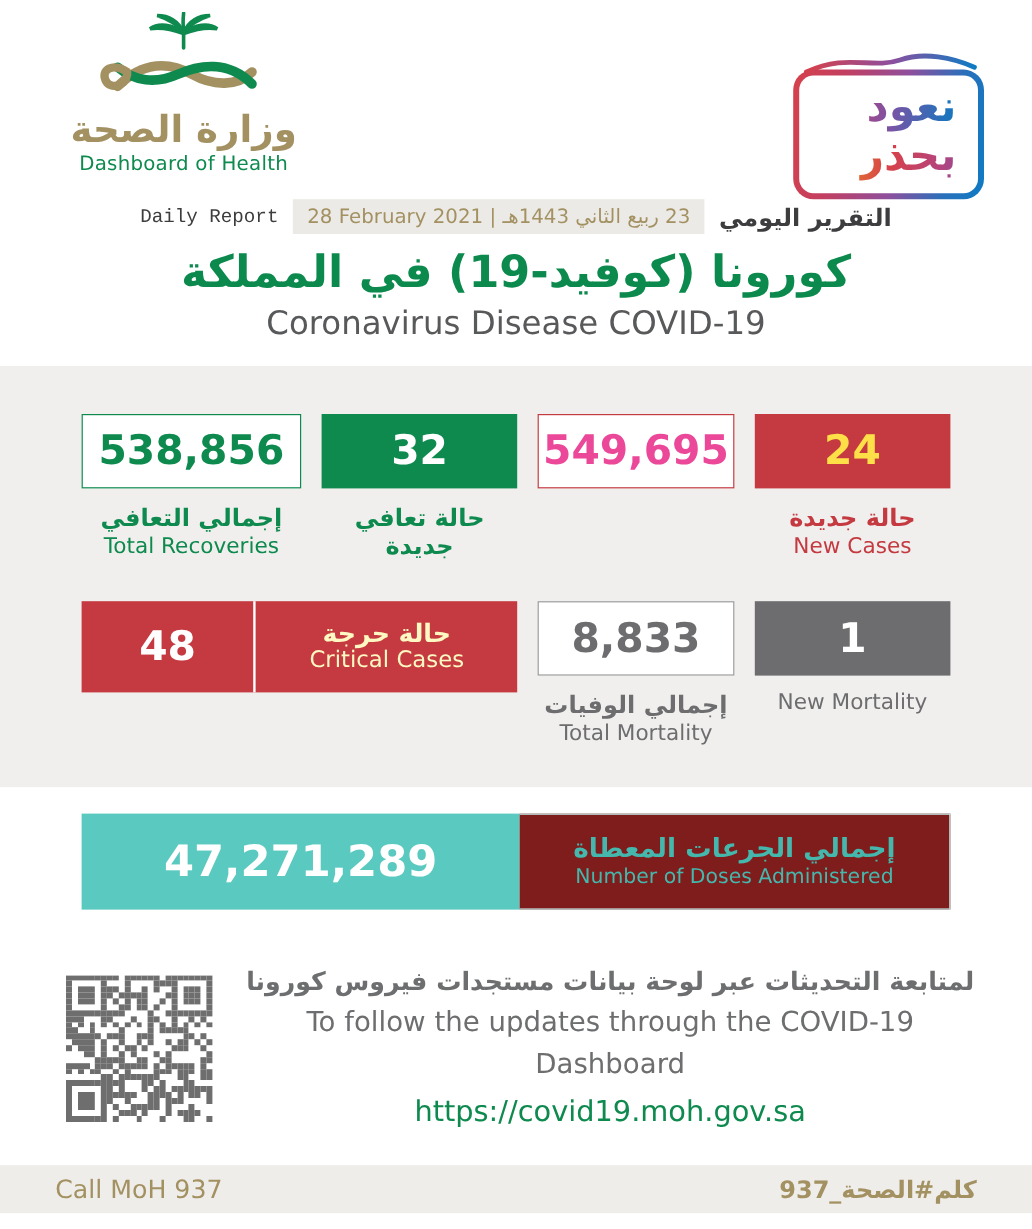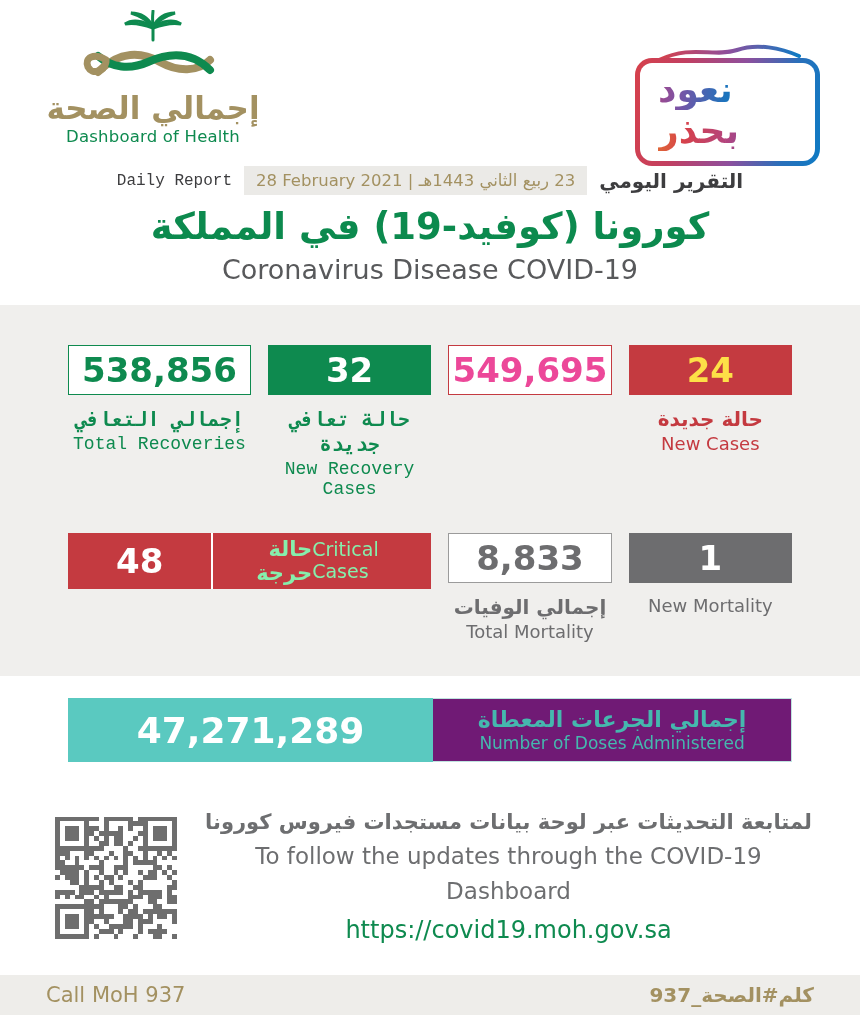--- a/index.html
+++ b/index.html
@@ -7,21 +7,21 @@
     font-family:"DejaVu Sans","Liberation Sans",sans-serif; }
   .page { width:860px; height:1024px; position:relative; background:#fff; }
 
   
   .header { position:relative; height:160px; }
   .logo-block { position:absolute; left:38px; top:10px; width:230px; text-align:center; }
   .logo-art { display:block; margin:0 auto; }
   .logo-ar { color:#a39161; font-size:31px; font-weight:bold; line-height:1.05; margin-top:-6px; }
   .logo-en { color:#0e8a4f; font-size:16.5px; margin-top:2px; letter-spacing:.2px; }
 
-  .badge-wrap { position:absolute; right:40px; top:42px; width:185px; text-align:left; }
+  .badge-wrap { position:absolute; right:40px; top:42px; width:159px; text-align:right; }
   .swoosh { display:block; margin:0 auto -8px auto; }
   .badge { background:linear-gradient(100deg,#d6414b 0%,#c23f61 25%,#8e4f9d 55%,#2b6fba 80%,#0d7bc4 100%);
     border-radius:17px; padding:5px; display:inline-block; }
   .badge-inner { background:#fff; border-radius:12px; padding:6px 18px 10px 18px; }
   .badge-text { font-size:36px; font-weight:bold; direction:rtl;
     background:linear-gradient(95deg,#e06a35 0%,#d6414b 18%,#b2447f 45%,#7b53a5 65%,#1b74bd 95%);
     -webkit-background-clip:text; background-clip:text; color:transparent; }
 
   
   .report-line { display:flex; justify-content:center; align-items:center; gap:12px; margin-top:6px; }
@@ -30,46 +30,46 @@
   .report-ar { color:#3d3d3f; font-size:20px; font-weight:bold; }
 
   
   .title-ar { text-align:center; color:#0c8a4e; font-size:37px; font-weight:bold; margin-top:10px; direction:rtl; }
   .title-en { text-align:center; color:#58595b; font-size:27px; margin:6px 0 20px 0; }
 
   
   .stats-panel { background:#f0efed; padding:40px 68px 34px 68px; }
   .cards-row { display:grid; grid-template-columns:1.12fr 1fr 1fr 1fr; column-gap:17px; }
   .cards-row + .cards-row { margin-top:34px; }
-  .stat-box { height:50px; display:flex; align-items:center; justify-content:center;
+  .stat-box { height:62px; display:flex; align-items:center; justify-content:center;
     font-size:34px; font-weight:bold; }
   .outline-green { background:#fff; border:1px solid #0e8a4f; color:#0e8a4f; }
   .fill-green   { background:#0e8a4f; color:#fff; }
   .outline-red  { background:#fff; border:1px solid #c43a40; color:#ec4899; }
   .fill-red     { background:#c43a40; color:#fde047; }
   .outline-gray { background:#fff; border:1px solid #9b9b9b; color:#6d6d6f; }
   .fill-gray    { background:#6d6d6f; color:#fff; }
   .stat-label { text-align:center; margin-top:12px; }
   .stat-label .ar { font-size:20px; font-weight:bold; direction:rtl; }
   .stat-label .en { font-size:18px; margin-top:2px; }
-  .lbl-green { color:#0e8a4f;font-family:Liberation Mono, monospace; } .lbl-red { color:#c43a40; } .lbl-gray { color:#6d6d6f; }
-
-  .critical-bar { grid-column:1 / span 2; background:#c43a40; height:56px; display:flex; align-items:stretch; }
+  .lbl-green { color:#0e8a4f; } .lbl-red { color:#c43a40; } .lbl-gray { color:#6d6d6f; }
+
+  .critical-bar { grid-column:1 / span 2; background:#c43a40; height:76px; display:flex; align-items:stretch; }
   .critical-value { flex:0 0 40%; display:flex; align-items:center; justify-content:center;
     color:#fff; font-size:34px; font-weight:bold; border-right:2px solid #fff; }
-  .critical-labels { flex:1; display:flex; flex-direction:row; align-items:center; justify-content:center;
-    color:#86efac; line-height:1.15; }
+  .critical-labels { flex:1; display:flex; flex-direction:column; align-items:center; justify-content:center;
+    color:#fef9c3; line-height:1.15; }
   .critical-labels .ar { font-size:21px; font-weight:bold; direction:rtl; }
   .critical-labels .en { font-size:19px; }
 
   
-  .doses-bar { display:flex; margin:22px 68px 0 68px; height:64px; }
+  .doses-bar { display:flex; margin:22px 68px 0 68px; height:80px; }
   .doses-value { flex:1.02; background:#5ac9c0; color:#fff; font-size:36px; font-weight:bold;
     display:flex; align-items:center; justify-content:center; }
-  .doses-label { flex:1; background:#701a75; border:1px solid #bfe3df; border-left:none;
+  .doses-label { flex:1; background:#7f1d1d; border:1px solid #bfe3df; border-left:none;
     display:flex; flex-direction:column; align-items:center; justify-content:center; line-height:1.25; }
   .doses-label .ar { color:#45b8ae; font-size:22px; font-weight:bold; direction:rtl; }
   .doses-label .en { color:#45b8ae; font-size:17px; }
 
   
   .dashboard { display:flex; align-items:center; margin:44px 40px 0 55px; }
   .qr { width:122px; height:122px; display:grid; grid-template-columns:repeat(25,1fr);
     grid-template-rows:repeat(25,1fr); flex:0 0 122px; }
   .qm { background:#6e6e6e; }
   .dash-text { flex:1; text-align:center; padding-left:20px; line-height:1.55; }
@@ -98,21 +98,21 @@
           <path d="M85,17 C80,7 72,3 63,3 C73,6 80,11 85,17"></path>
           <path d="M85,17 C90,7 98,3 107,3 C97,6 90,11 85,17"></path>
           <path d="M85,16 C84,7 85,3 85,1"></path>
         </g>
         <g fill="none" stroke-linecap="round">
           <path d="M30,62 C52,40 74,42 92,52 C110,62 130,62 142,50" stroke="#a39161" stroke-width="8"></path>
           <path d="M30,46 C44,58 62,60 80,52 C98,44 122,40 142,60" stroke="#0e8a4f" stroke-width="8"></path>
           <path d="M38,50 C26,42 16,48 20,57 C24,65 36,62 38,52" stroke="#a39161" stroke-width="7"></path>
         </g>
       </svg>
-      <div class="logo-ar" dir="rtl">إجمالي الصحة</div>
+      <div class="logo-ar" dir="rtl">وزارة الصحة</div>
       <div class="logo-en">Dashboard of Health</div>
     </div>
 
     <div class="badge-wrap">
       <svg class="swoosh" width="150" height="24" viewBox="0 0 150 24">
         <defs>
           <linearGradient id="swg" x1="0" y1="0" x2="1" y2="0">
             <stop offset="0" stop-color="#d6414b"></stop>
               <stop offset="0.5" stop-color="#8e4f9d"></stop>
               <stop offset="1" stop-color="#0d7bc4"></stop>
@@ -143,21 +143,20 @@
         <div class="stat-box outline-green">538,856</div>
         <div class="stat-label lbl-green">
             <div class="ar" dir="rtl">إجمالي التعافي</div>
             <div class="en">Total Recoveries</div>
           </div>
       </div>
       <div>
         <div class="stat-box fill-green">32</div>
         <div class="stat-label lbl-green">
             <div class="ar" dir="rtl">حالة تعافي جديدة</div>
-            <div class="en">New Recovery Cases</div>
           </div>
       </div>
       <div>
         <div class="stat-box outline-red">549,695</div>
       </div>
       <div>
         <div class="stat-box fill-red">24</div>
         <div class="stat-label lbl-red">
             <div class="ar" dir="rtl">حالة جديدة</div>
             <div class="en">New Cases</div>

